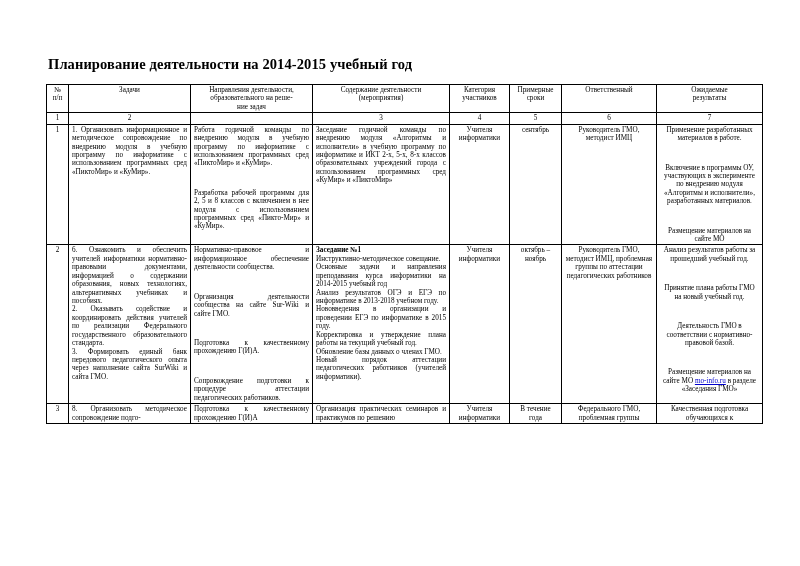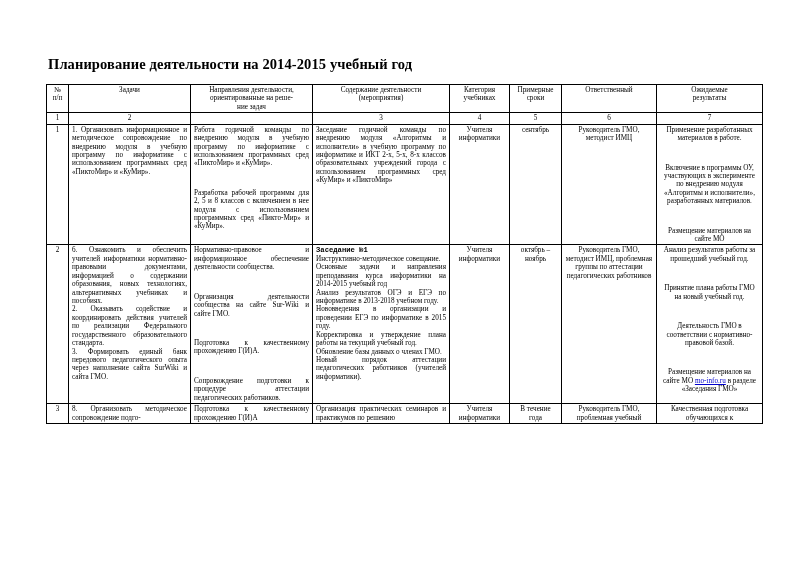--- a/index.html
+++ b/index.html
@@ -81,21 +81,20 @@
   }
   .para.ctr {
     text-align: center;
     text-align-last: center;
   }
   .para.tight + .para.tight {
     margin-top: 0;
   }
   .bold {
     font-weight: bold;
-    font-family: Liberation Mono, monospace;
   }
   a.link, .link {
     color: #0000cc;
     text-decoration: underline;
   }
   
   col.c1 { width: 22px; }
   col.c2 { width: 122px; }
   col.c3 { width: 122px; }
   col.c4 { width: 137px; }
@@ -126,30 +125,30 @@
       <tr>
         <th class="hcell">
           <div>№</div>
           <div>п/п</div>
         </th>
         <th class="hcell">
           <div>Задачи</div>
         </th>
         <th class="hcell">
           <div>Направления деятельности,</div>
-          <div>ориентированные на реше-</div>
+          <div>образовательного на реше-</div>
           <div>ние задач</div>
         </th>
         <th class="hcell">
           <div>Содержание деятельности</div>
           <div>(мероприятия)</div>
         </th>
         <th class="hcell">
           <div>Категория</div>
-          <div>учебниках</div>
+          <div>участников</div>
         </th>
         <th class="hcell">
           <div>Примерные</div>
           <div>сроки</div>
         </th>
         <th class="hcell">
           <div>Ответственный</div>
         </th>
         <th class="hcell">
           <div>Ожидаемые</div>
@@ -250,21 +249,21 @@
         <td class="just">
           <p class="para">Организация практических семинаров и практикумов по решению</p>
         </td>
         <td class="ctr">
           <p class="para ctr">Учителя информатики</p>
         </td>
         <td class="ctr">
           <p class="para ctr">В течение года</p>
         </td>
         <td class="ctr">
-          <p class="para ctr">Руководитель ГМО, проблемная учебный</p>
+          <p class="para ctr">Федерального ГМО, проблемная группы</p>
         </td>
         <td class="ctr">
           <p class="para ctr">Качественная подготовка обучающихся к</p>
         </td>
       </tr>
     </tbody>
   </table>
 
 </div>
 

